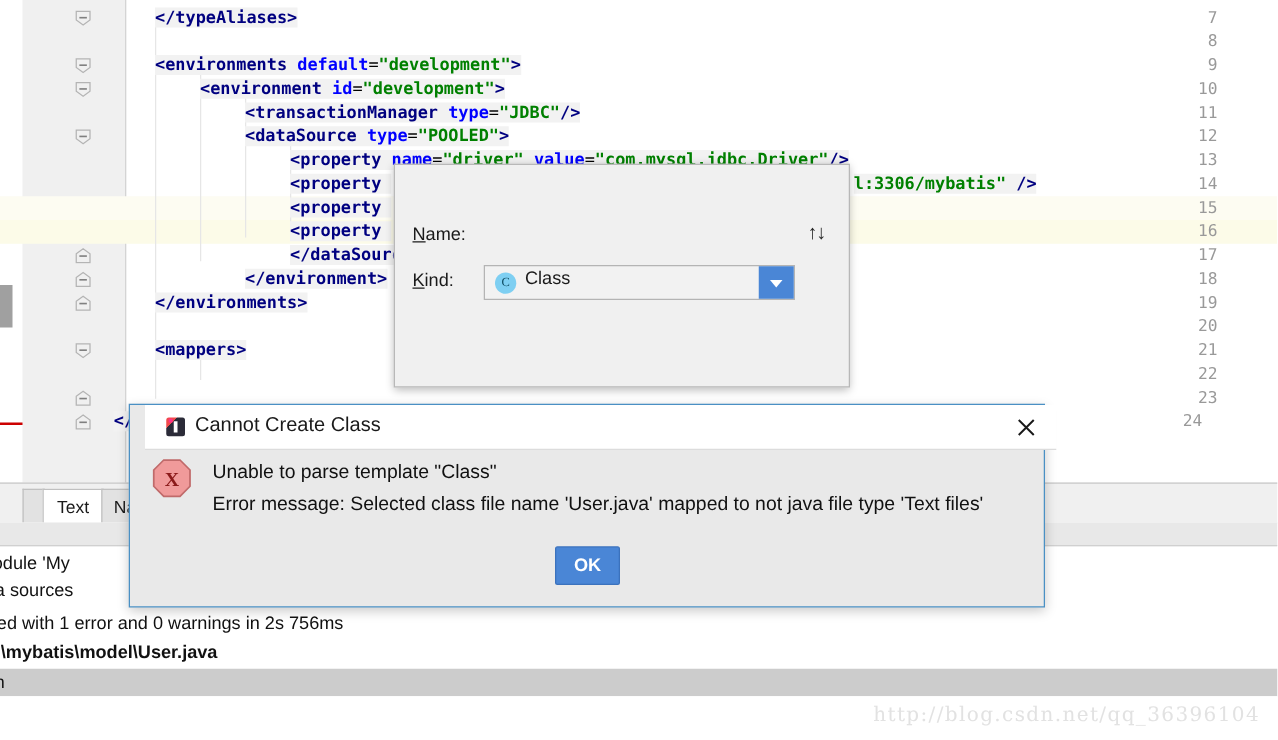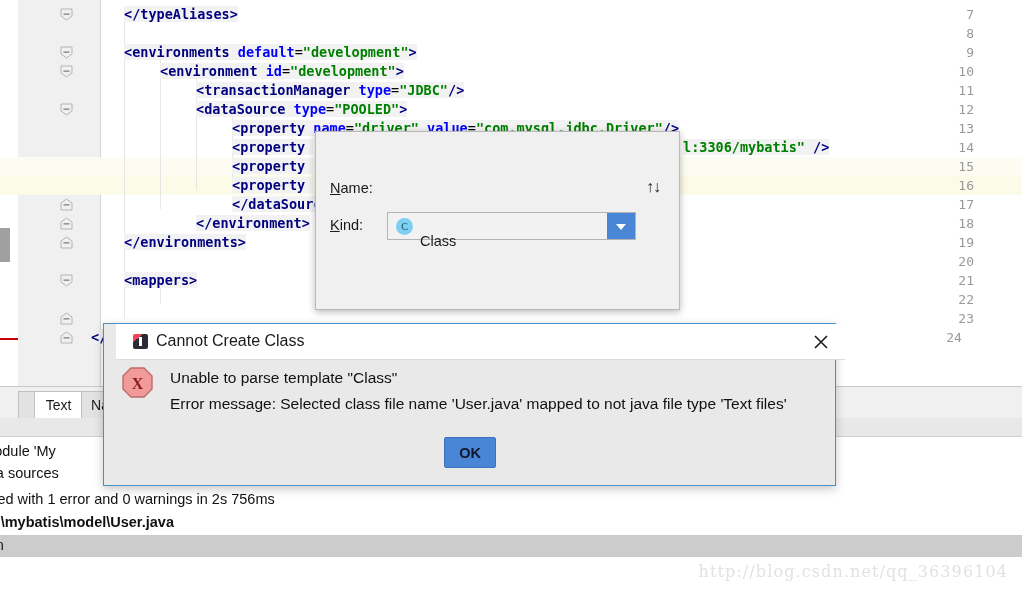--- a/index.html
+++ b/index.html
@@ -148,39 +148,39 @@
     position:absolute; left:71px; top:80px; width:249px; height:28px;
     background:#f2f2f2; border:1px solid #b4b4b4; box-sizing:border-box;
   }
   #kind-combo .kind-icon {
     position:absolute; left:8px; top:5px; width:17px; height:17px;
     border-radius:50%; background:#7ecff2;
     font-size:10px; color:#0d4a60; text-align:center; line-height:17px;
     font-family:"Liberation Serif", serif;
   }
   #kind-combo .kind-txt {
-    position:absolute; left:32px; top:20px; font-size:14.5px; color:#1a1a1a;
+    position:absolute; left:32px; top:2px; font-size:14.5px; color:#1a1a1a;
   }
   #kind-combo .arrowbox {
     position:absolute; right:0; top:0; width:28px; height:26px;
     background:#4a86d6;
   }
   #kind-combo .arrowbox::after {
     content:""; position:absolute; left:9px; top:11px;
     border-left:5px solid transparent; border-right:5px solid transparent;
     border-top:6px solid #ffffff;
   }
   .btn {
     position:absolute; height:28px; line-height:28px; text-align:center;
     font-size:14.5px; border:1px solid #b0b0b0; box-sizing:border-box;
     background: linear-gradient(#fbfbfb,#e6e6e6); color:#1a1a1a;
     border-radius:2px; cursor:default;
   }
   .btn.primary {
-    background:#4a86d6; color:#0f172a; font-weight:bold;
+    background:#4a86d6; color:#ffffff; font-weight:bold;
     border:1px solid #3b72bd;
   }
 
   
   #dlg-err {
     position:absolute; left:103px; top:323px; width:731px; height:161px;
     background:#e9e9e9;
     border:1px solid #4a90c4;
     box-shadow: 0 3px 9px rgba(0,0,0,0.22);
   }

